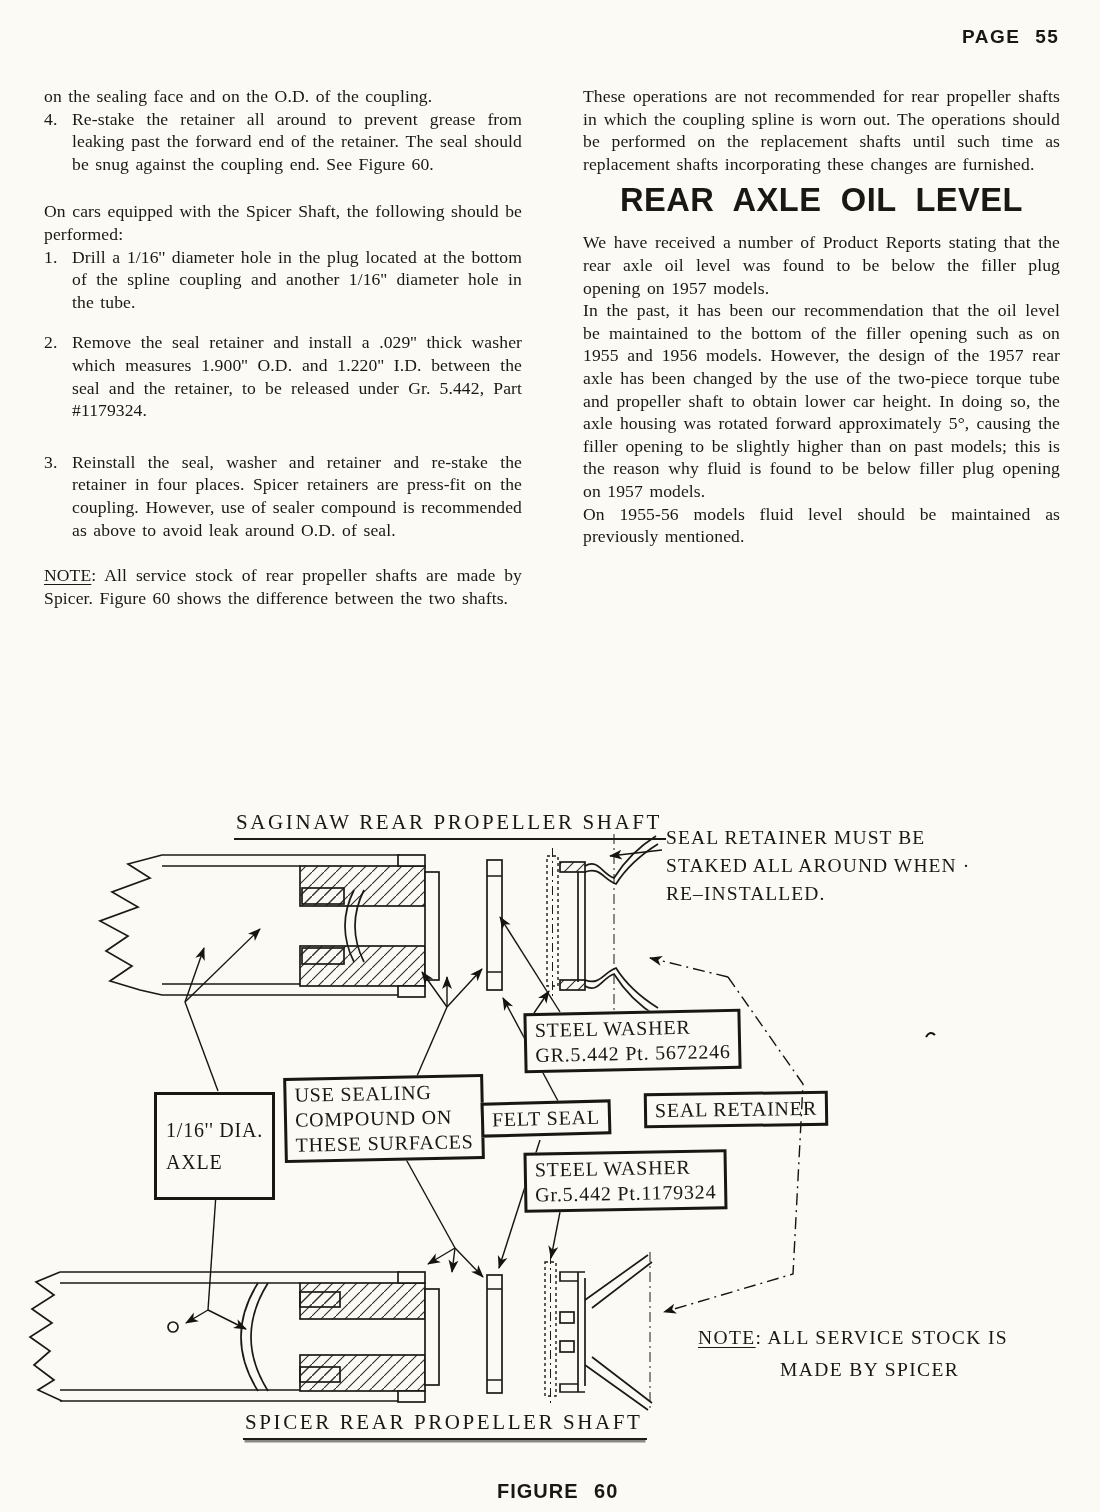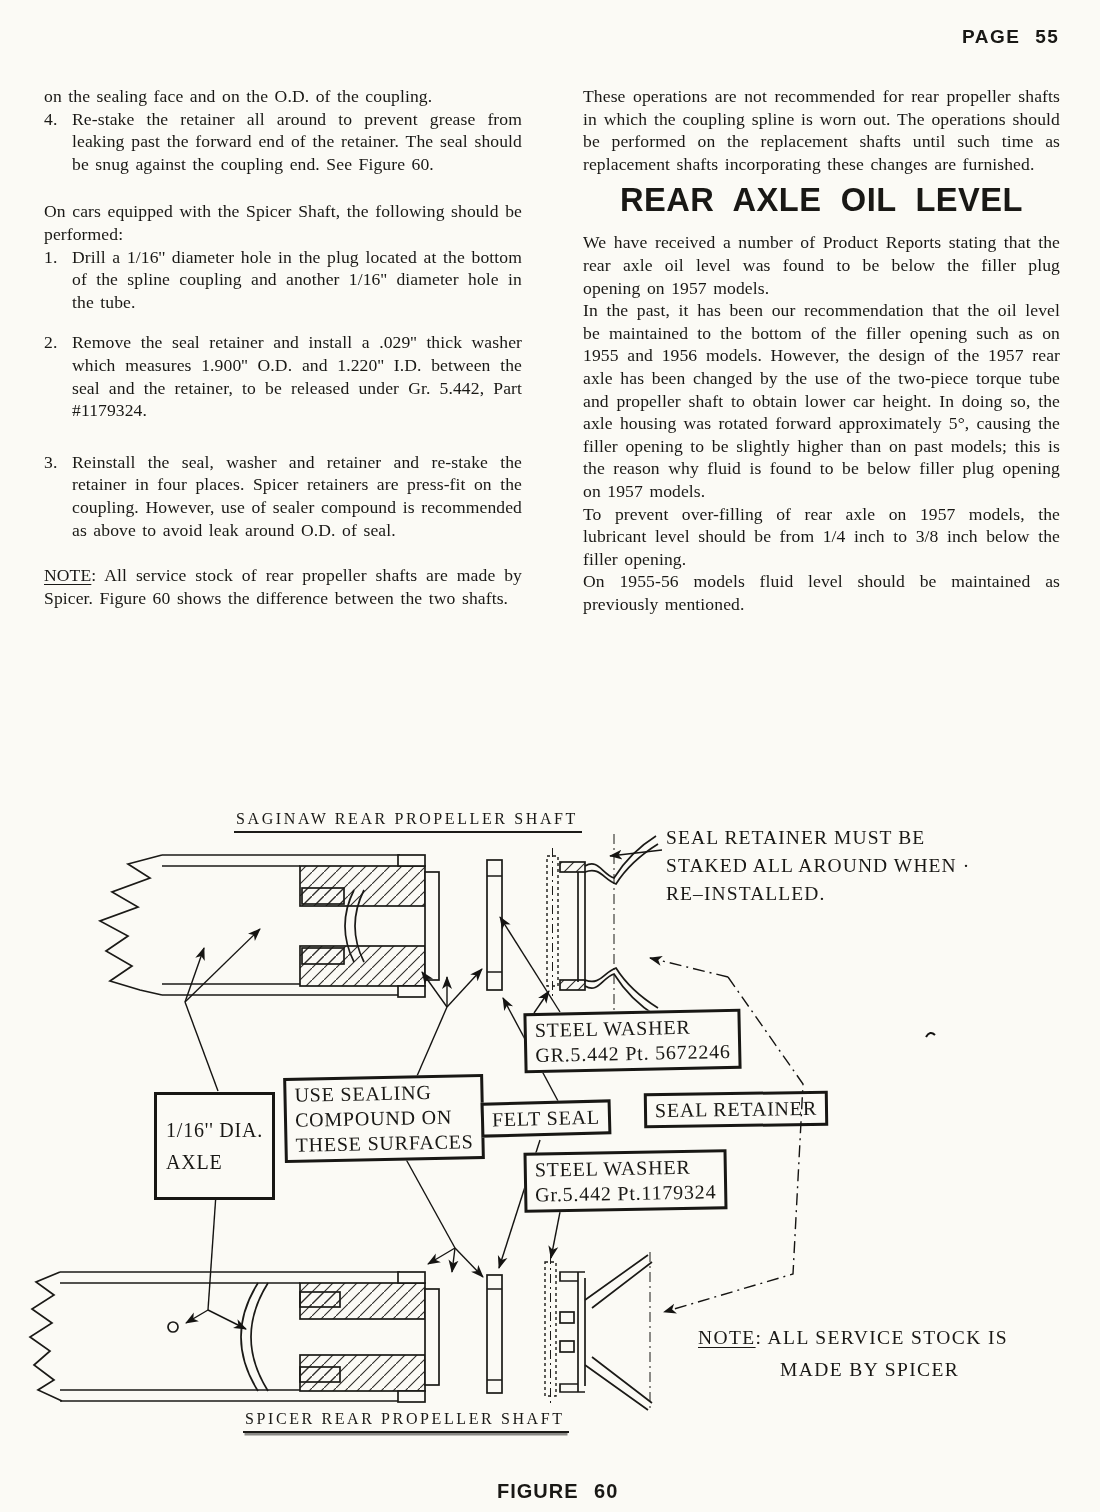--- a/index.html
+++ b/index.html
@@ -27,21 +27,21 @@
     text-align:center;margin:4px 0 12px 0;
     font-family:"Liberation Sans", sans-serif;font-weight:700;
     font-size:34px;line-height:40px;letter-spacing:.5px;word-spacing:.30em;
     transform:scaleX(.96);transform-origin:center;
   }
   
   #figure-area{position:absolute;left:0;top:800px;width:1100px;height:712px;}
   #figure-svg{position:absolute;left:0;top:0;z-index:1;}
   .fig-title{
     position:absolute;z-index:2;white-space:nowrap;
-    font-size:16px;letter-spacing:2.6px;
+    font-size:21px;letter-spacing:2.6px;
     border-bottom:2.5px solid #1c1b18;padding:0 4px 3px 2px;
   }
   .fig-label{position:absolute;z-index:2;font-size:19.5px;letter-spacing:1.1px;
     line-height:28px;white-space:nowrap;}
   .fig-box{
     position:absolute;z-index:2;border:3px solid #181714;background:#fbfaf5;
     padding:2px 8px;font-size:20px;letter-spacing:.8px;line-height:25px;white-space:nowrap;
   }
   .transparent-box{background:transparent;}
   .fig-note{position:absolute;z-index:2;font-size:19.5px;letter-spacing:1.4px;line-height:26px;white-space:nowrap;}
@@ -83,21 +83,20 @@
   </div>
 
   <p><span class="note-label">NOTE</span><span>:  All service stock of rear propeller shafts are made by Spicer.  Figure 60 shows the difference between the two shafts.</span></p>
 </div>
 
 <div class="col" style="left:541px;top:85px;width:477px;margin-left:42px;">
   <p>These operations are not recommended for rear propeller shafts in which the coupling spline is worn out. The operations should be performed on the replacement shafts until such time as replacement shafts incorporating these changes are furnished.</p>
   <div class="big-heading">REAR AXLE OIL LEVEL</div>
   <p class="mb21">We have received a number of Product Reports stating that the rear axle oil level was found to be below the filler plug opening on 1957 models.</p>
   <p class="mb27">In the past, it has been our recommendation that the oil level be maintained to the bottom of the filler opening such as on 1955 and 1956 models. However, the design of the 1957 rear axle has been changed by the use of the two-piece torque tube and propeller shaft to obtain lower car height. In doing so, the axle housing was rotated forward approximately 5°, causing the filler opening to be slightly higher than on past models; this is the reason why fluid is found to be below filler plug opening on 1957 models.</p>
-  <p class="mb23">To prevent over-filling of rear axle on 1957 models, the lubricant level should be from 1/4 inch to 3/8 inch below the filler opening.</p>
   <p>On 1955-56 models fluid level should be maintained as previously mentioned.</p>
 </div>
 
 <div id="figure-area">
 
 <svg id="figure-svg" width="1100" height="712" viewBox="0 0 1100 712">
   <defs>
     <pattern id="hx" width="12" height="12" patternUnits="userSpaceOnUse">
       <path d="M-1,13 L13,-1" stroke="#2b2a27" stroke-width="1.1"></path>
     </pattern>

